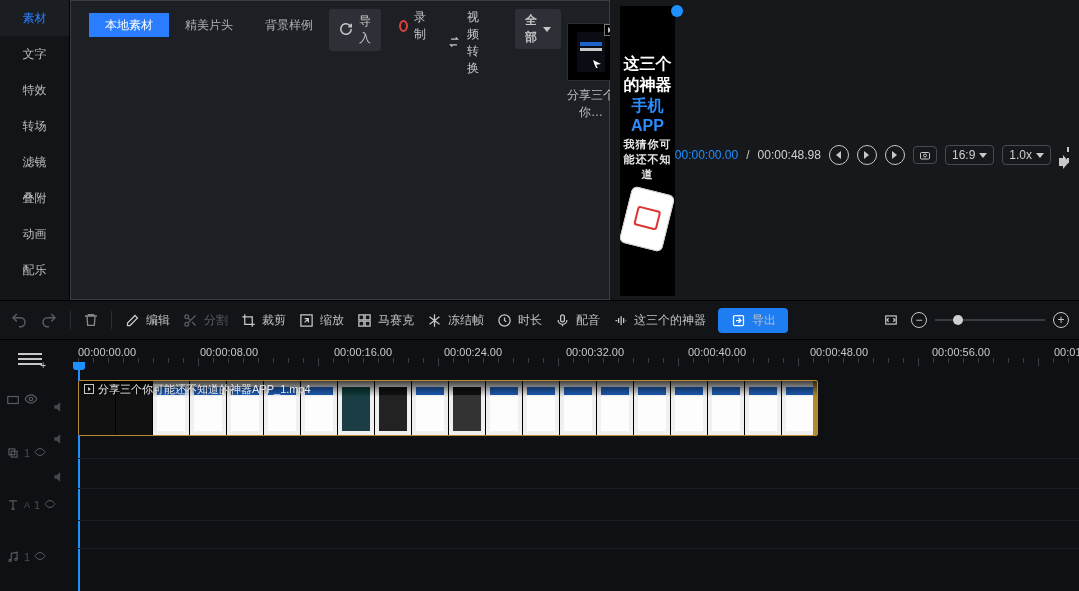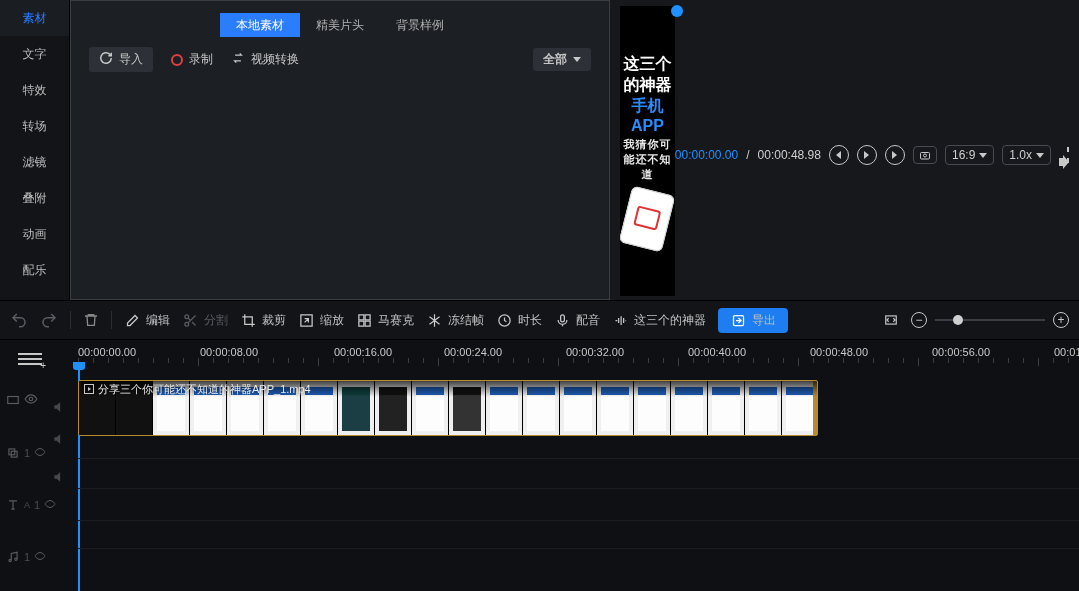--- a/index.html
+++ b/index.html
@@ -5,25 +5,25 @@
 * { margin: 0; padding: 0; box-sizing: border-box; font-family: "Microsoft YaHei", Arial, sans-serif; }
 html, body { width: 1079px; height: 591px; background: #0f1114; color: #c8c8c8; overflow: hidden; font-size: 12px; }
 .app { display: grid; grid-template-columns: 70px 540px 1fr; grid-template-rows: 300px 40px 1fr; height: 100%; }
 
 
 .side-tabs { background: #121418; border-right: 1px solid #000; display: flex; flex-direction: column; }
 .side-tab { height: 36px; display:flex; align-items:center; justify-content:center; color:#bdbdbd; cursor:pointer; }
 .side-tab.active { color:#2a7dff; background:#1a1d22; }
 
 
-.media-panel { background: #1c1f24; border: 1px solid #3a3d42; display:flex; flex-direction:column; padding:8px 18px; }
+.media-panel { background: #1c1f24; border: 1px solid #3a3d42; display:flex; flex-direction:row; padding:8px 18px; }
 .mp-tabs { display:flex; justify-content:center; gap:0; margin:4px 0 10px 0; }
 .mp-tab { width:80px; height:24px; display:flex; align-items:center; justify-content:center; color:#aeaeae; cursor:pointer; font-size:12px; border:1px solid transparent;}
 .mp-tab.active { background:#2a7dff; color:#fff; }
-.mp-bar { display:flex; align-items:center; gap:18px; }
+.mp-bar { display:flex; align-items:flex-start; gap:18px; }
 .btn-import { display:flex; align-items:center; gap:6px; background:#2d3036; padding:4px 10px; border-radius:3px; }
 .rec { display:flex; align-items:center; gap:6px; }
 .rec-dot{ width:12px;height:12px;border:2px solid #e04040;border-radius:50%; display:inline-block;}
 .conv { display:flex; align-items:center; gap:6px; }
 .spacer { flex:1; }
 .dd { display:flex; align-items:center; gap:6px; background:#2d3036; padding:3px 10px; border-radius:3px;font-weight:bold;}
 .tri-down{ width:0;height:0;border-left:4px solid transparent;border-right:4px solid transparent;border-top:5px solid #c8c8c8; display:inline-block;}
 .thumbs { margin-top:14px; display:flex; gap:14px; }
 .clip { width:60px; text-align:center; color:#bdbdbd; font-size:12px;}
 .clip-box { width:48px; height:58px; background:#000; border:1px solid #2a2d32; margin:0 auto 6px auto; position:relative; display:flex; align-items:center; justify-content:center;}
@@ -145,20 +145,33 @@
       <div class="conv">
         <span><svg width="14" height="14" viewBox="0 0 24 24" fill="none" stroke="#c8c8c8" stroke-width="2">
               <path d="M7 7h11l-3-3M17 17H6l3 3"></path>
             </svg></span>
         <span>视频转换</span>
       </div>
       <div class="spacer"></div>
       <div class="dd">
         <span>全部</span>
         <span class="tri-down"></span>
+      </div>
+    </div>
+    <div class="thumbs">
+      <div class="clip">
+        <div class="clip-box">
+          <div class="mini">
+              <div class="line1"></div>
+              <div class="line2"></div>
+              <div class="cursor"></div>
+            </div>
+          <div class="play"></div>
+        </div>
+        <div>分享三个你…</div>
       </div>
     </div>
   </div>
 
   <div class="preview-wrap">
     <div class="preview">
       <div class="p-text">
         <div class="pt1">
           <span class="w">这三个的神器</span><span class="b">手机APP</span>
         </div>

